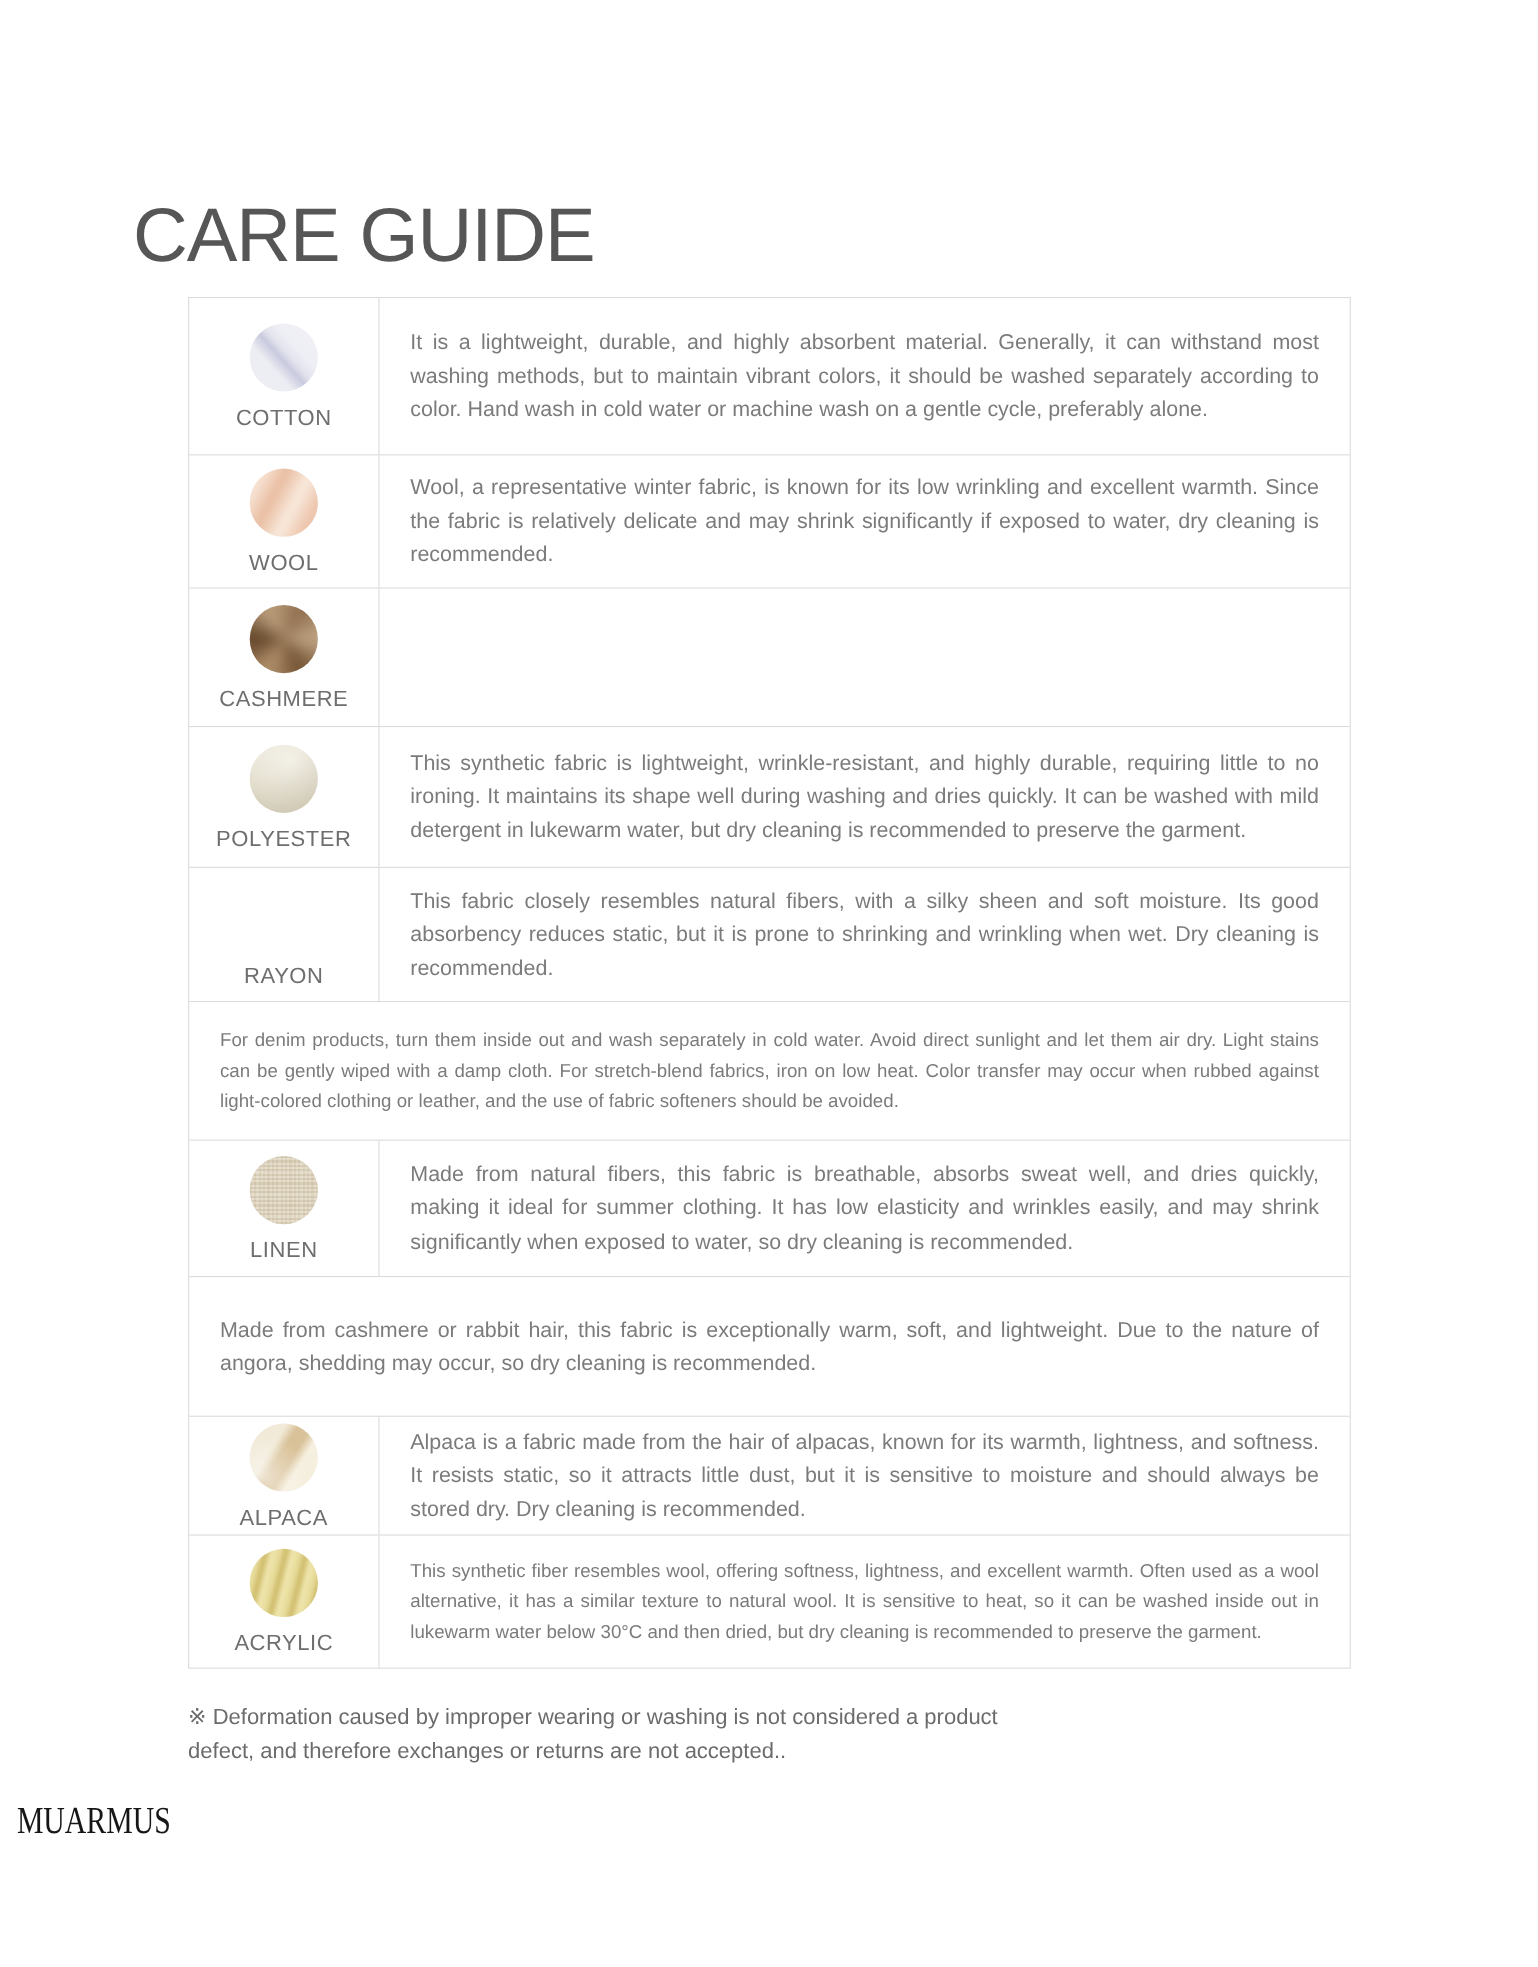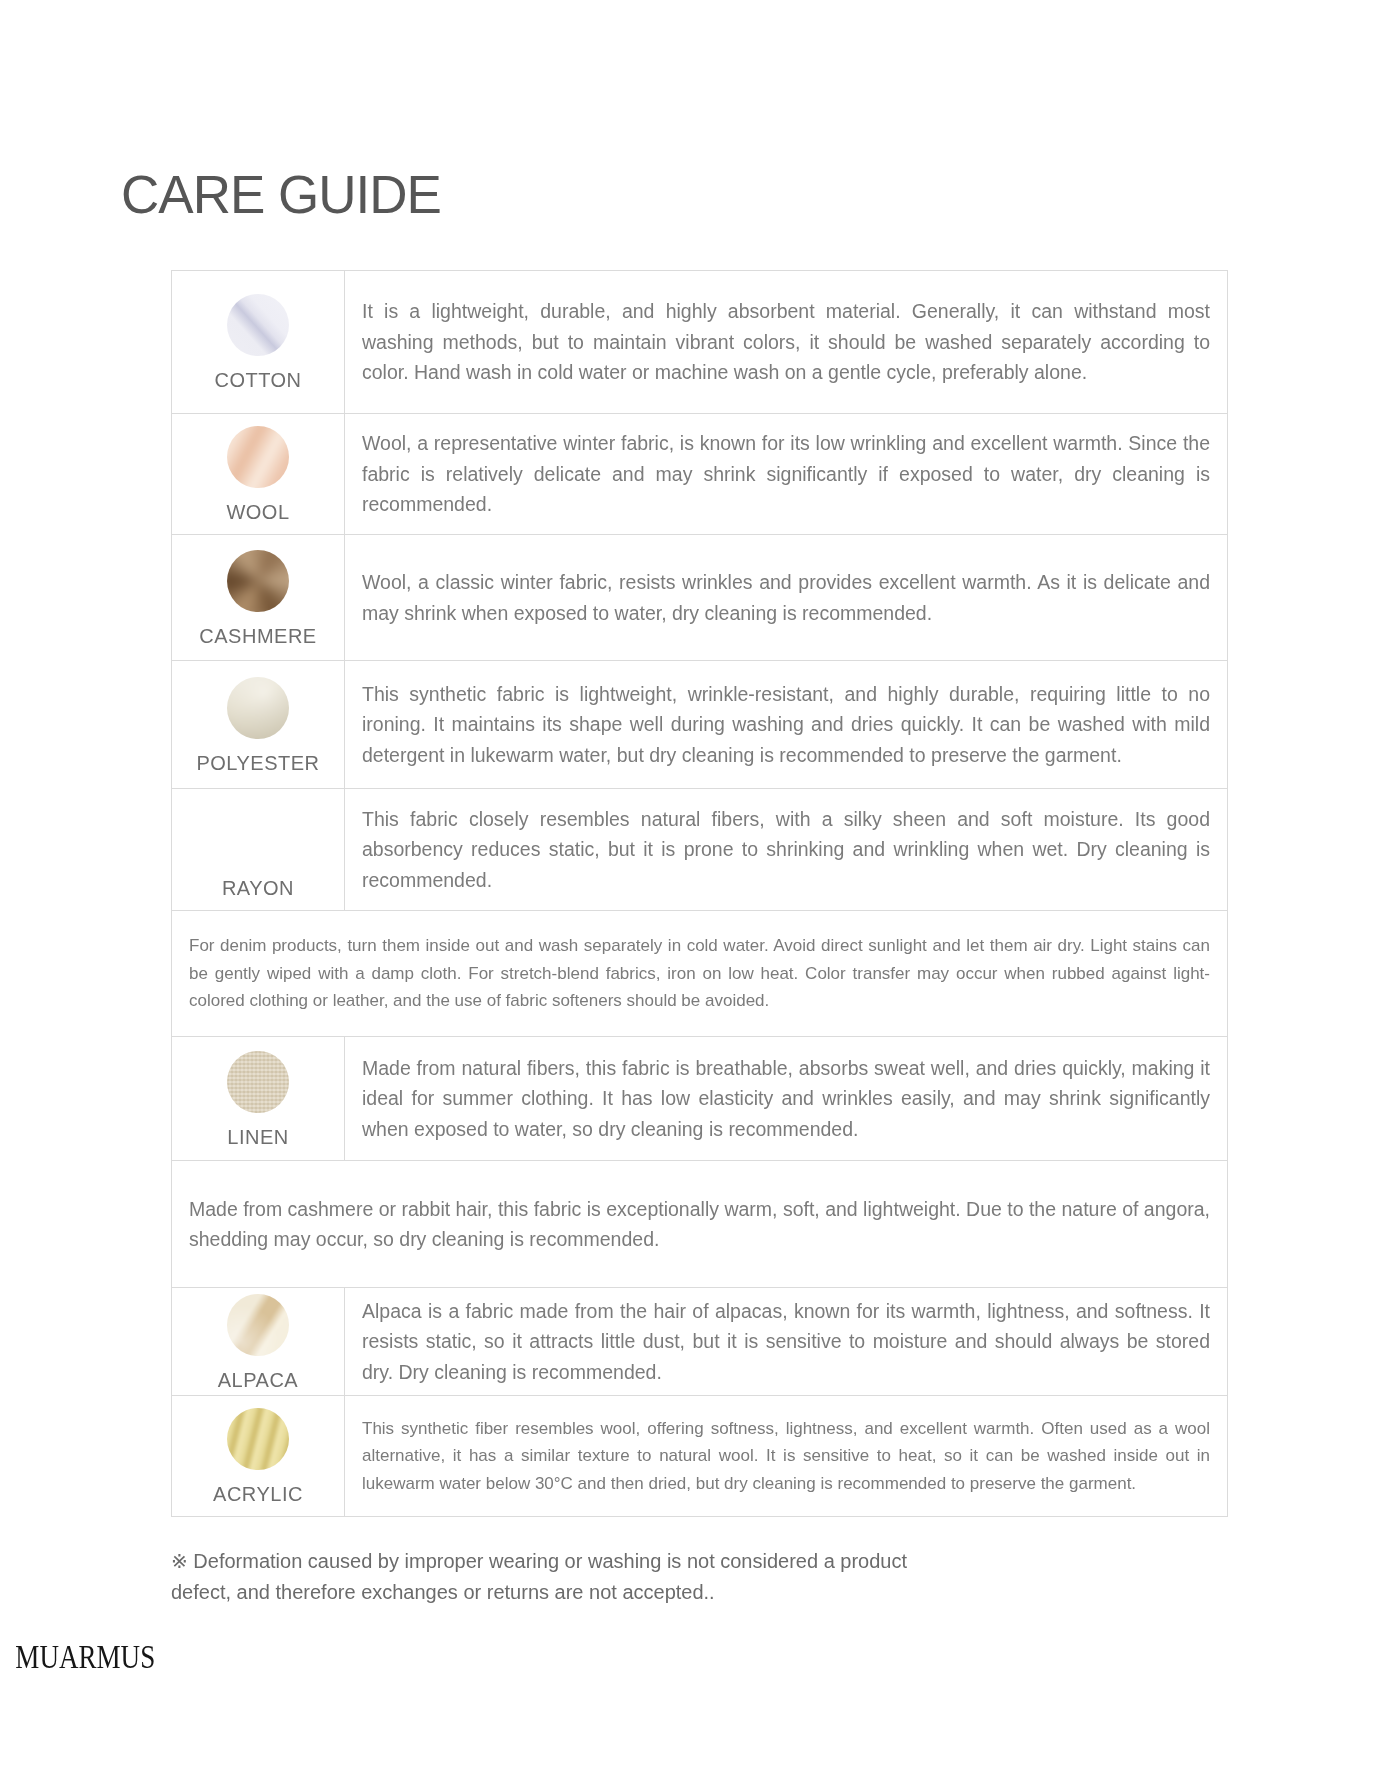--- a/index.html
+++ b/index.html
@@ -3,21 +3,21 @@
 <meta charset="utf-8">
 <style>
   html,body{margin:0;padding:0;}
   body{
     width:1398px;height:1788px;position:relative;background:#ffffff;
     font-family:"Liberation Sans","DejaVu Sans",sans-serif;
     -webkit-font-smoothing:antialiased;
   }
   .page-title{
     position:absolute;left:121px;top:128px;
-    font-size:53px;letter-spacing:-1px;color:#565656;font-weight:400;
+    font-size:69px;letter-spacing:-1px;color:#565656;font-weight:400;
   }
   .care-table{
     position:absolute;left:171px;top:270px;width:1057px;
     border:1px solid #dbdbdb;box-sizing:border-box;background:#fff;
   }
   .row{display:flex;box-sizing:border-box;border-bottom:1px solid #dbdbdb;}
   .row:last-child{border-bottom:none;}
   .row:nth-of-type(1){height:143px;}
   .row:nth-of-type(2){height:121px;}
   .row:nth-of-type(3){height:126px;}
@@ -28,21 +28,21 @@
   .row:nth-of-type(8){height:127px;}
   .row:nth-of-type(9){height:108px;}
   .row:nth-of-type(10){height:120px;}
   .cell-left{
     width:173px;min-width:173px;border-right:1px solid #dbdbdb;box-sizing:border-box;
     display:flex;flex-direction:column;align-items:center;justify-content:center;gap:12px;
   }
   .fabric-label{font-size:20px;color:#6e6e6e;letter-spacing:.5px;line-height:1;margin-top:2px;}
   .cell-right{flex:1;display:flex;align-items:center;padding:0 17px;box-sizing:border-box;}
   .desc{
-    margin:0;font-size:19.5px;line-height:1.56;color:#7b7b7b;
+    margin:11px;font-size:19.5px;line-height:1.56;color:#7b7b7b;
     text-align:justify;width:100%;
   }
   .desc.small{font-size:17px;line-height:1.62;}
 
   
   .swatch{
     width:62px;height:62px;border-radius:50%;position:relative;overflow:hidden;
     flex:0 0 auto;
   }
   .swatch::before{content:"";position:absolute;inset:-10px;}
@@ -130,23 +130,20 @@
     </div>
     <div class="cell-right">
       <p class="desc">Wool, a representative winter fabric, is known for its low wrinkling and excellent warmth. Since the fabric is relatively delicate and may shrink significantly if exposed to water, dry cleaning is recommended.</p>
     </div>
   </div>
     <div class="row">
     <div class="cell-left">
       <span class="swatch sw-cashmere"></span>
       <span class="fabric-label">CASHMERE</span>
     </div>
-    <div class="cell-right">
-      <p class="desc">Wool, a classic winter fabric, resists wrinkles and provides excellent warmth. As it is delicate and may shrink when exposed to water, dry cleaning is recommended.</p>
-    </div>
   </div>
     <div class="row">
     <div class="cell-left">
       <span class="swatch sw-polyester"></span>
       <span class="fabric-label">POLYESTER</span>
     </div>
     <div class="cell-right">
       <p class="desc">This synthetic fabric is lightweight, wrinkle-resistant, and highly durable, requiring little to no ironing. It maintains its shape well during washing and dries quickly. It can be washed with mild detergent in lukewarm water, but dry cleaning is recommended to preserve the garment.</p>
     </div>
   </div>

